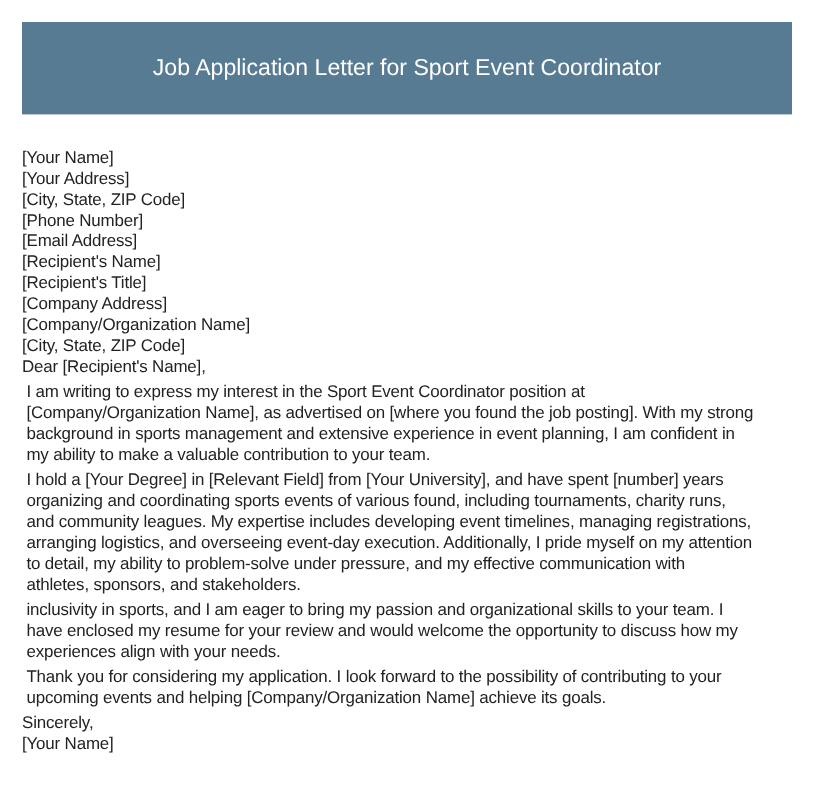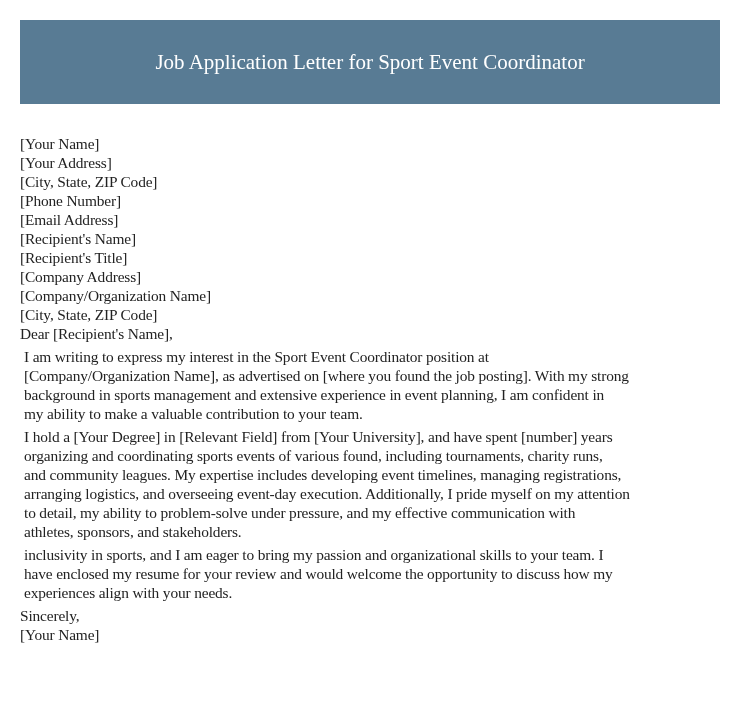--- a/index.html
+++ b/index.html
@@ -21,32 +21,32 @@
       width: 700px;
       height: 84px;
       background: #587b94;
       display: flex;
       align-items: center;
       justify-content: center;
     }
     .header h1 {
       margin: 0;
       color: #ffffff;
-      font-family: Liberation Serif, serif;
+      font-family: Liberation Sans, sans-serif;
       font-weight: normal;
       font-size: 21px;
       letter-spacing: 0px;
     }
     .letter {
       position: absolute;
       left: 20px;
       top: 134px;
       width: 705px;
       color: #222222;
-      font-family: Liberation Serif, serif;
+      font-family: Liberation Sans, sans-serif;
       font-size: 15.4px;
       line-height: 19px;
       letter-spacing: -0.15px;
     }
     .letter .line {
       display: block;
       white-space: nowrap;
     }
     .letter .para {
       display: block;
@@ -92,16 +92,20 @@
     <span class="line">to detail, my ability to problem-solve under pressure, and my effective communication with</span>
     <span class="line">athletes, sponsors, and stakeholders.</span>
   </p>
 
   <p class="para">
     <span class="line">inclusivity in sports, and I am eager to bring my passion and organizational skills to your team. I</span>
     <span class="line">have enclosed my resume for your review and would welcome the opportunity to discuss how my</span>
     <span class="line">experiences align with your needs.</span>
   </p>
 
+  <p class="para">
+    <span class="line">Thank you for considering my application. I look forward to the possibility of contributing to your</span>
+    <span class="line">upcoming events and helping [Company/Organization Name] achieve its goals.</span>
+  </p>
 
   <span class="line">Sincerely,</span>
   <span class="line">[Your Name]</span>
 </div>
 
 </body></html>

